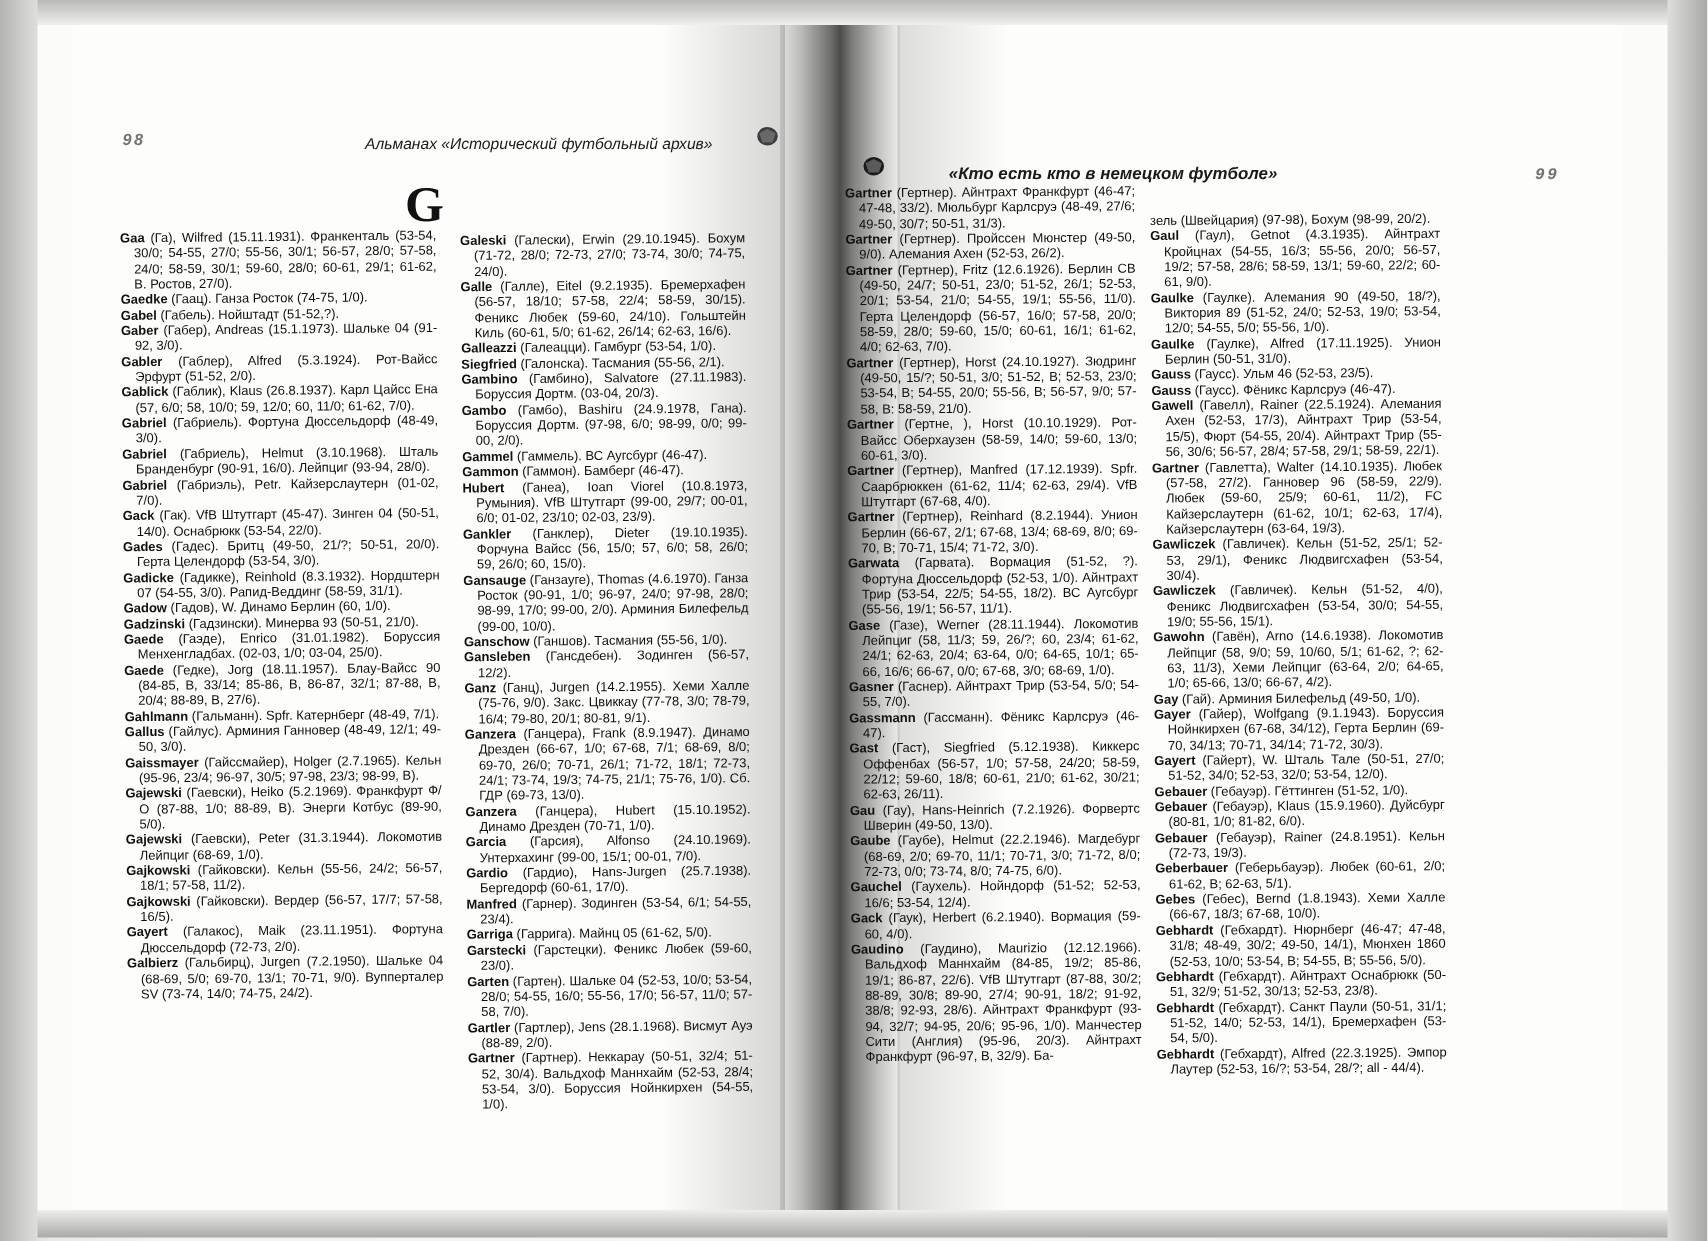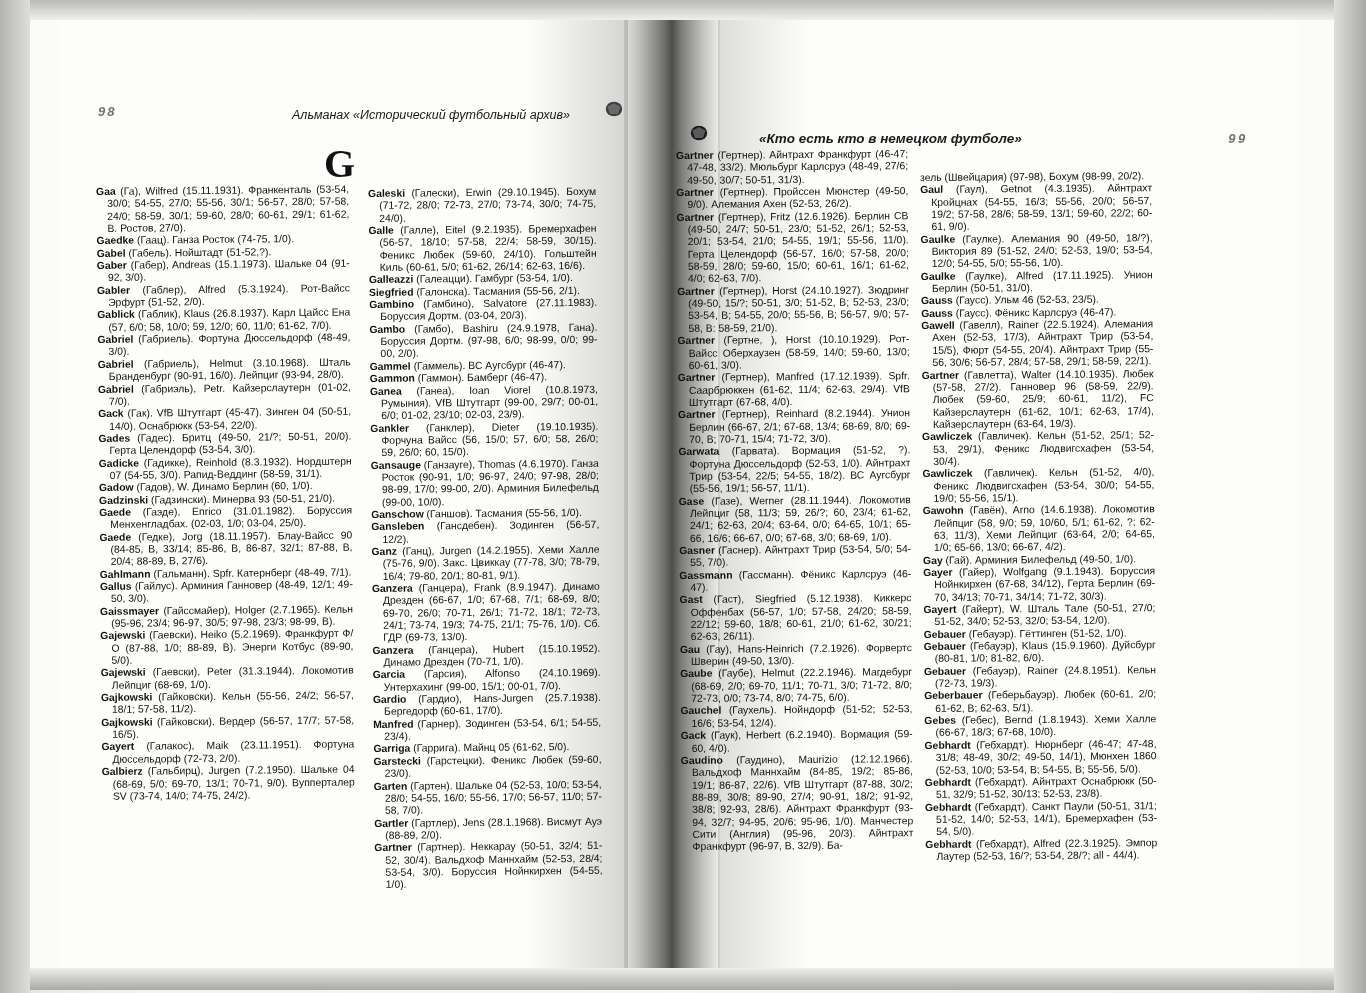--- a/index.html
+++ b/index.html
@@ -212,21 +212,21 @@
     </div>
   <div class="col col2-clip" id="col2">
       <p><b>Galeski</b> (Галески), Erwin (29.10.1945). Бохум (71-72, 28/0; 72-73, 27/0; 73-74, 30/0; 74-75, 24/0).</p>
       <p><b>Galle</b> (Галле), Eitel (9.2.1935). Бремерхафен (56-57, 18/10; 57-58, 22/4; 58-59, 30/15). Феникс Любек (59-60, 24/10). Гольштейн Киль (60-61, 5/0; 61-62, 26/14; 62-63, 16/6).</p>
       <p><b>Galleazzi</b> (Галеацци). Гамбург (53-54, 1/0).</p>
       <p><b>Siegfried</b> (Галонска). Тасмания (55-56, 2/1).</p>
       <p><b>Gambino</b> (Гамбино), Salvatore (27.11.1983). Боруссия Дортм. (03-04, 20/3).</p>
       <p><b>Gambo</b> (Гамбо), Bashiru (24.9.1978, Гана). Боруссия Дортм. (97-98, 6/0; 98-99, 0/0; 99-00, 2/0).</p>
       <p><b>Gammel</b> (Гаммель). ВС Аугсбург (46-47).</p>
       <p><b>Gammon</b> (Гаммон). Бамберг (46-47).</p>
-      <p><b>Ganea</b> (Ганеа), Ioan Viorel (10.8.1973, Румыния). VfB Штутгарт (99-00, 29/7; 00-01, 6/0; 01-02, 23/10; 02-03, 23/9).</p>
+      <p><b>Hubert</b> (Ганеа), Ioan Viorel (10.8.1973, Румыния). VfB Штутгарт (99-00, 29/7; 00-01, 6/0; 01-02, 23/10; 02-03, 23/9).</p>
       <p><b>Gankler</b> (Ганклер), Dieter (19.10.1935). Форчуна Вайсс (56, 15/0; 57, 6/0; 58, 26/0; 59, 26/0; 60, 15/0).</p>
       <p><b>Gansauge</b> (Ганзауге), Thomas (4.6.1970). Ганза Росток (90-91, 1/0; 96-97, 24/0; 97-98, 28/0; 98-99, 17/0; 99-00, 2/0). Арминия Билефельд (99-00, 10/0).</p>
       <p><b>Ganschow</b> (Ганшов). Тасмания (55-56, 1/0).</p>
       <p><b>Gansleben</b> (Гансдебен). Зодинген (56-57, 12/2).</p>
       <p><b>Ganz</b> (Ганц), Jurgen (14.2.1955). Хеми Халле (75-76, 9/0). Закс. Цвиккау (77-78, 3/0; 78-79, 16/4; 79-80, 20/1; 80-81, 9/1).</p>
       <p><b>Ganzera</b> (Ганцера), Frank (8.9.1947). Динамо Дрезден (66-67, 1/0; 67-68, 7/1; 68-69, 8/0; 69-70, 26/0; 70-71, 26/1; 71-72, 18/1; 72-73, 24/1; 73-74, 19/3; 74-75, 21/1; 75-76, 1/0). Сб. ГДР (69-73, 13/0).</p>
       <p><b>Ganzera</b> (Ганцера), Hubert (15.10.1952). Динамо Дрезден (70-71, 1/0).</p>
       <p><b>Garcia</b> (Гарсия), Alfonso (24.10.1969). Унтерхахинг (99-00, 15/1; 00-01, 7/0).</p>
       <p><b>Gardio</b> (Гардио), Hans-Jurgen (25.7.1938). Бергедорф (60-61, 17/0).</p>
       <p><b>Manfred</b> (Гарнер). Зодинген (53-54, 6/1; 54-55, 23/4).</p>

